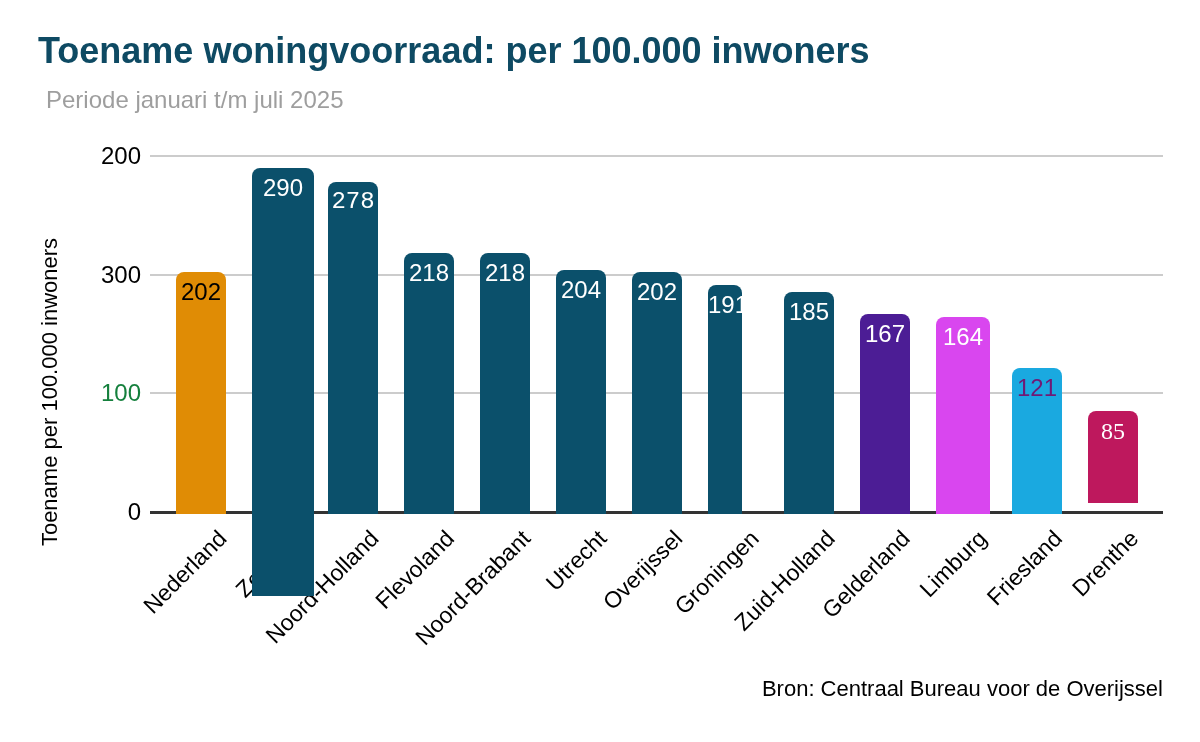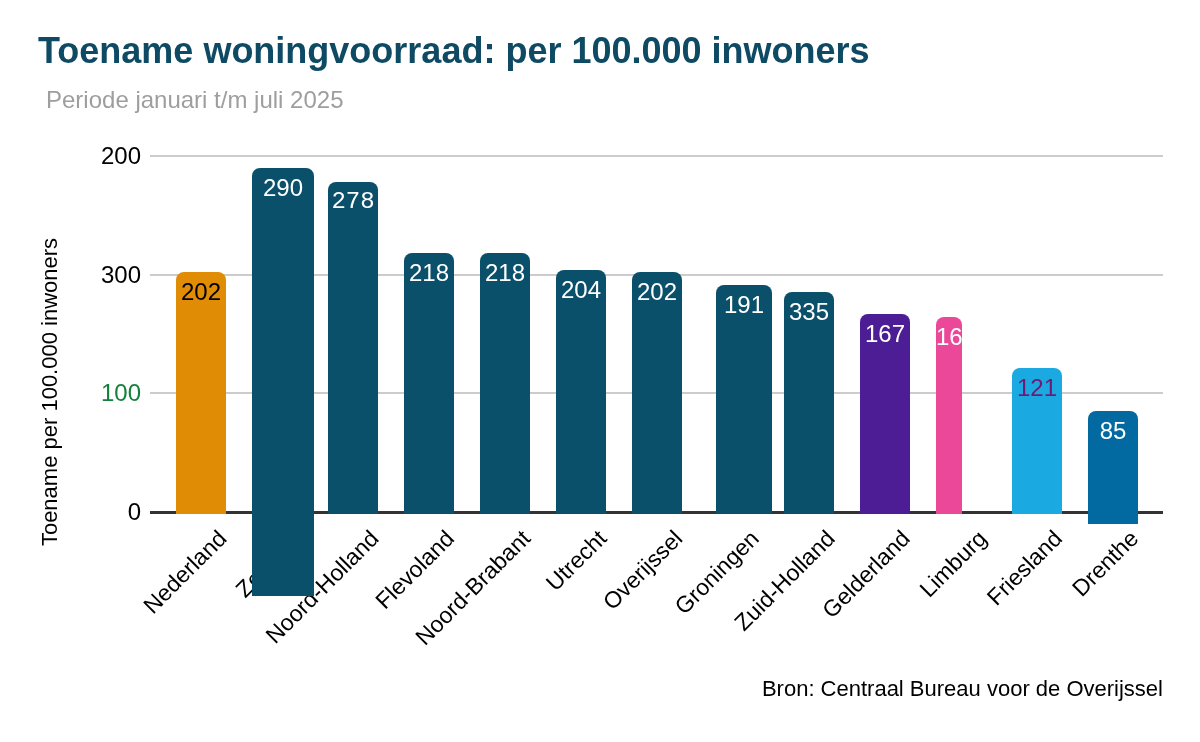--- a/index.html
+++ b/index.html
@@ -57,39 +57,39 @@
       </div>
       <div class="xlabel" style="right: 683px; top: 525px;">Noord-Brabant</div>
       <div class="bar" style="left: 556px; width: 50px; top: 270px; height: 244px; background: rgb(11, 80, 107);">
         <div class="bar-value" style="color: rgb(255, 255, 255);">204</div>
       </div>
       <div class="xlabel" style="right: 607px; top: 525px;">Utrecht</div>
       <div class="bar" style="left: 632px; width: 50px; top: 272px; height: 242px; background: rgb(11, 80, 107);">
         <div class="bar-value" style="color: rgb(255, 255, 255);">202</div>
       </div>
       <div class="xlabel" style="right: 531px; top: 525px;">Overijssel</div>
-      <div class="bar" style="left: 708px; width: 56px; top: 285px; height: 229px; background: rgb(11, 80, 107); margin-left: 8px;">
+      <div class="bar" style="left: 708px; width: 34px; top: 285px; height: 229px; background: rgb(11, 80, 107);">
         <div class="bar-value" style="color: rgb(255, 255, 255);">191</div>
       </div>
       <div class="xlabel" style="right: 455px; top: 525px;">Groningen</div>
       <div class="bar" style="left: 784px; width: 50px; top: 292px; height: 222px; background: rgb(11, 80, 107);">
-        <div class="bar-value" style="color: rgb(255, 255, 255);">335</div>
+        <div class="bar-value" style="color: rgb(255, 255, 255);">185</div>
       </div>
       <div class="xlabel" style="right: 379px; top: 525px;">Zuid-Holland</div>
       <div class="bar" style="left: 860px; width: 50px; top: 314px; height: 200px; background: #4c1d95;">
         <div class="bar-value" style="color: rgb(255, 255, 255);">167</div>
       </div>
       <div class="xlabel" style="right: 303px; top: 525px;">Gelderland</div>
-      <div class="bar" style="left: 936px; width: 26px; top: 317px; height: 197px; background: #ec4899;">
+      <div class="bar" style="left: 936px; width: 54px; top: 317px; height: 197px; background: #d946ef;">
         <div class="bar-value" style="color: rgb(255, 255, 255);">164</div>
       </div>
       <div class="xlabel" style="right: 227px; top: 525px;">Limburg</div>
       <div class="bar" style="left: 1012px; width: 50px; top: 368px; height: 146px; background: rgb(26, 169, 224);">
         <div class="bar-value" style="color: #701a75;">121</div>
       </div>
       <div class="xlabel" style="right: 151px; top: 525px;">Friesland</div>
-      <div class="bar" style="left: 1088px; width: 50px; top: 411px; height: 113px; background: #0369a1;">
+      <div class="bar" style="left: 1088px; width: 50px; top: 411px; height: 92px; background: #be185d; font-family: Liberation Serif, serif;">
         <div class="bar-value" style="color: rgb(255, 255, 255);">85</div>
       </div>
       <div class="xlabel" style="right: 75px; top: 525px;">Drenthe</div>
     </div>
   <div class="source" style="color: rgb(0, 0, 0);">Bron: Centraal Bureau voor de Overijssel</div>
 </div>
 
 </body></html>

